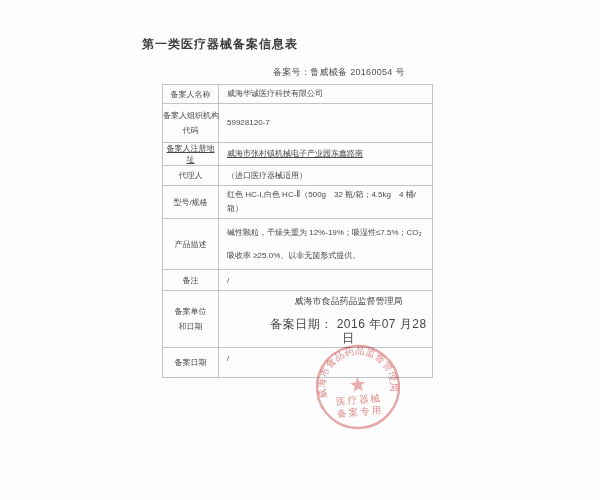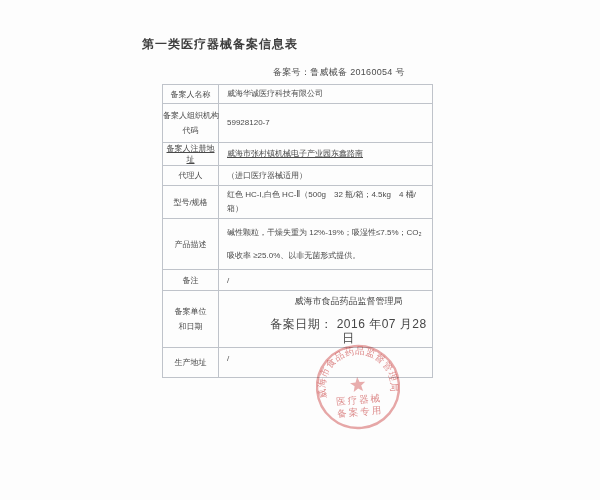--- a/index.html
+++ b/index.html
@@ -91,21 +91,21 @@
     <td class="lab">
       <span class="ln">备案单位</span>
       <span class="ln">和日期</span>
     </td>
     <td class="val filing-val">
       <div class="filing-authority">威海市食品药品监督管理局</div>
       <div class="filing-date">备案日期：  2016 年07 月28 日</div>
     </td>
   </tr>
   <tr class="r13">
-    <td class="lab">生产地址</td>
+    <td class="lab">备案日期</td>
     <td class="val">/</td>
   </tr>
 </tbody>
   </table>
 
 <div class="stamp">
   <svg width="88" height="88" viewBox="0 0 88 88">
     <defs>
       <path id="arcpath" d="M 12.9,54.9 A 33,33 0 1 1 75.1,54.9" fill="none"></path>
     </defs>

